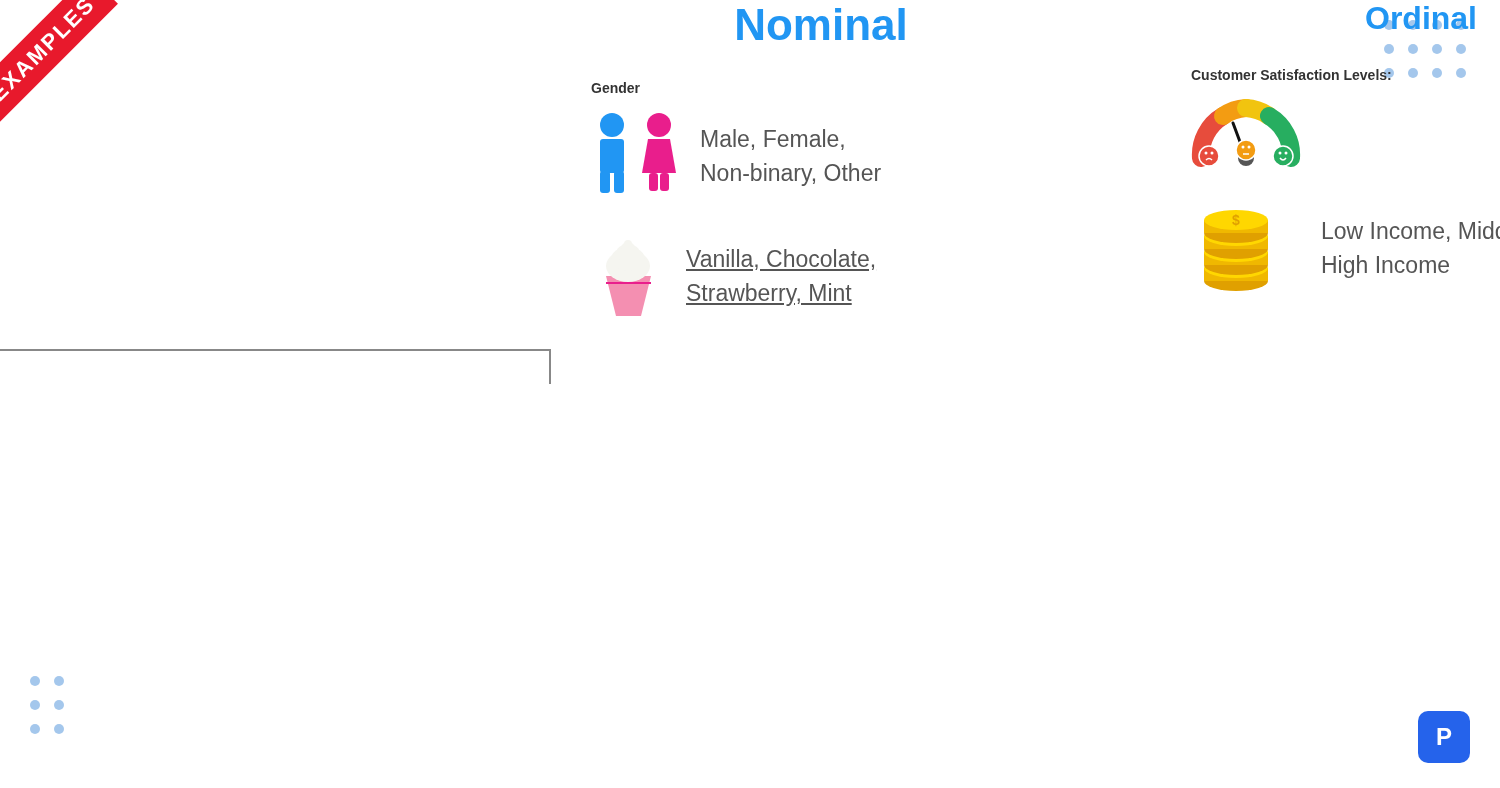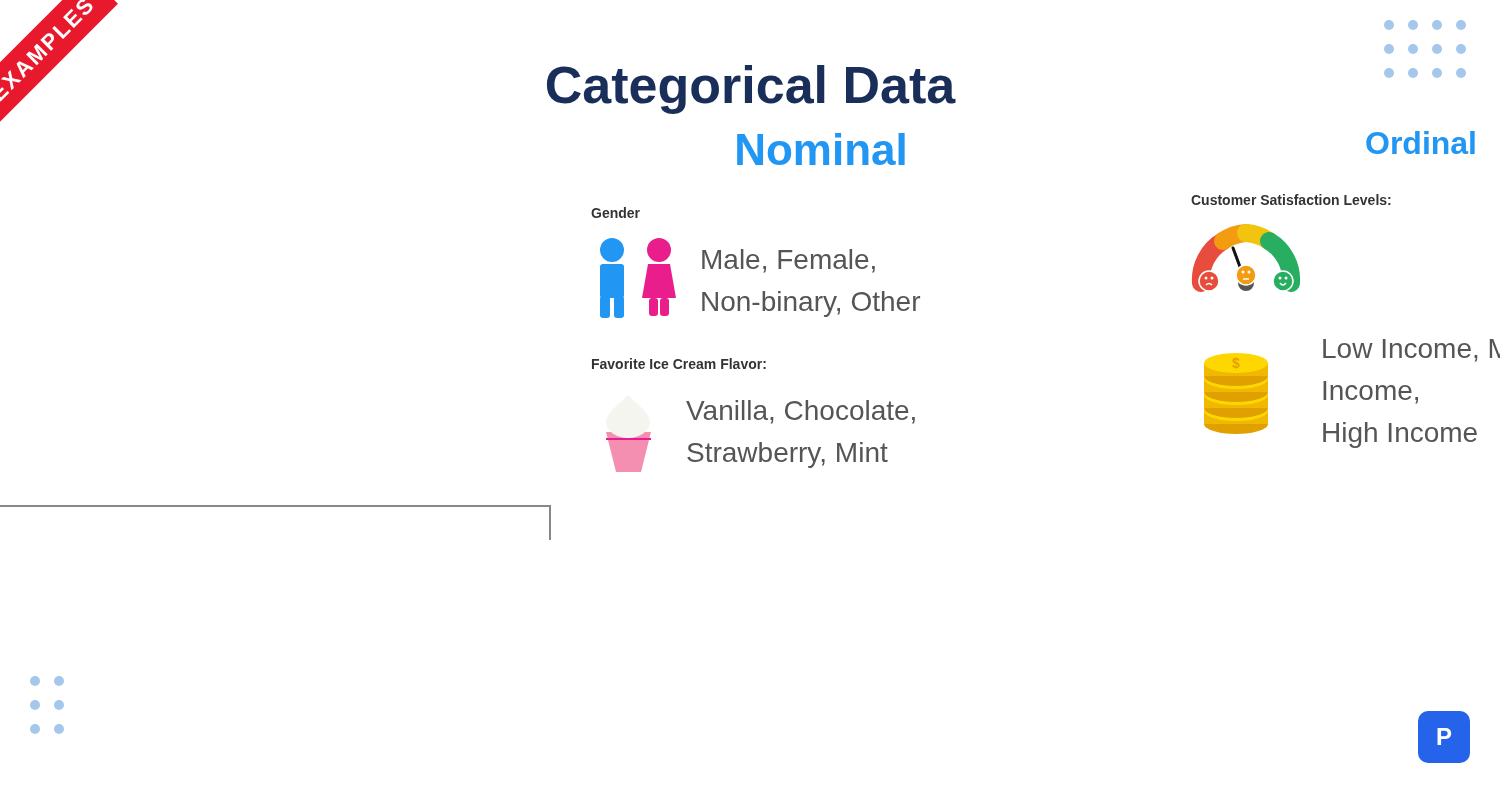--- a/index.html
+++ b/index.html
@@ -163,21 +163,21 @@
       margin-bottom: 15px;
     }
 
     .example-content {
       display: flex;
       align-items: center;
       gap: 20px;
     }
 
     .example-text {
-      font-size: 28px;
+      font-size: 23px;
       color: #555;
       line-height: 1.5;
     }
 
     
     .gender-icons {
       display: flex;
       gap: 5px;
       align-items: flex-end;
       min-width: 80px;
@@ -256,21 +256,20 @@
     <div class="dot"></div>
       <div class="dot"></div>
     <div class="dot"></div>
       <div class="dot"></div>
     <div class="dot"></div>
       <div class="dot"></div>
   </div>
 </div>
 
 <div class="main-content">
-  <h1 class="main-title">Categorical Data</h1>
 
   <div class="tree-container">
 
     <div class="tree-line-vertical"></div>
 
     <div class="tree-horizontal">
       <div class="tree-branch-left"></div>
       <div class="tree-branch-right"></div>
     </div>
 
@@ -298,38 +297,37 @@
                 <rect x="11" y="62" width="9" height="18" rx="3" fill="#e91e8c"></rect>
                 <rect x="22" y="62" width="9" height="18" rx="3" fill="#e91e8c"></rect>
               </svg>
             </div>
             <div class="example-text" style="white-space:pre-line;">Male, Female,
 Non-binary, Other</div>
           </div>
         </div>
 
         <div class="example-section">
-          <div class="example-label">Favorite Ice Cream Flavor:</div>
           <div class="example-content">
 
             <div class="ice-cream-icon">
               <svg width="75" height="90" viewBox="0 0 75 90">
 
                 <polygon points="15,45 60,45 50,85 25,85" fill="#f48fb1"></polygon>
 
                 <ellipse cx="37" cy="35" rx="22" ry="16" fill="#f5f5f0"></ellipse>
                 <ellipse cx="37" cy="28" rx="17" ry="12" fill="#f5f5f0"></ellipse>
                 <ellipse cx="37" cy="22" rx="12" ry="9" fill="#f5f5f0"></ellipse>
                 <ellipse cx="37" cy="17" rx="7" ry="6" fill="#f5f5f0"></ellipse>
                 <ellipse cx="37" cy="13" rx="4" ry="4" fill="#f5f5f0"></ellipse>
 
                 <line x1="15" y1="52" x2="60" y2="52" stroke="#e91e8c" stroke-width="2"></line>
               </svg>
             </div>
-            <div class="example-text" style="white-space:pre-line;">Vanilla, Chocolate,
+            <div class="example-text" style="white-space:pre-line;text-decoration:underline;">Vanilla, Chocolate,
 Strawberry, Mint</div>
           </div>
         </div>
       </div>
 
       <div class="leaf-ordinal">
         <div class="leaf-title-ordinal">Ordinal</div>
 
         <div class="example-section">
           <div class="example-label">Customer Satisfaction Levels:</div>

